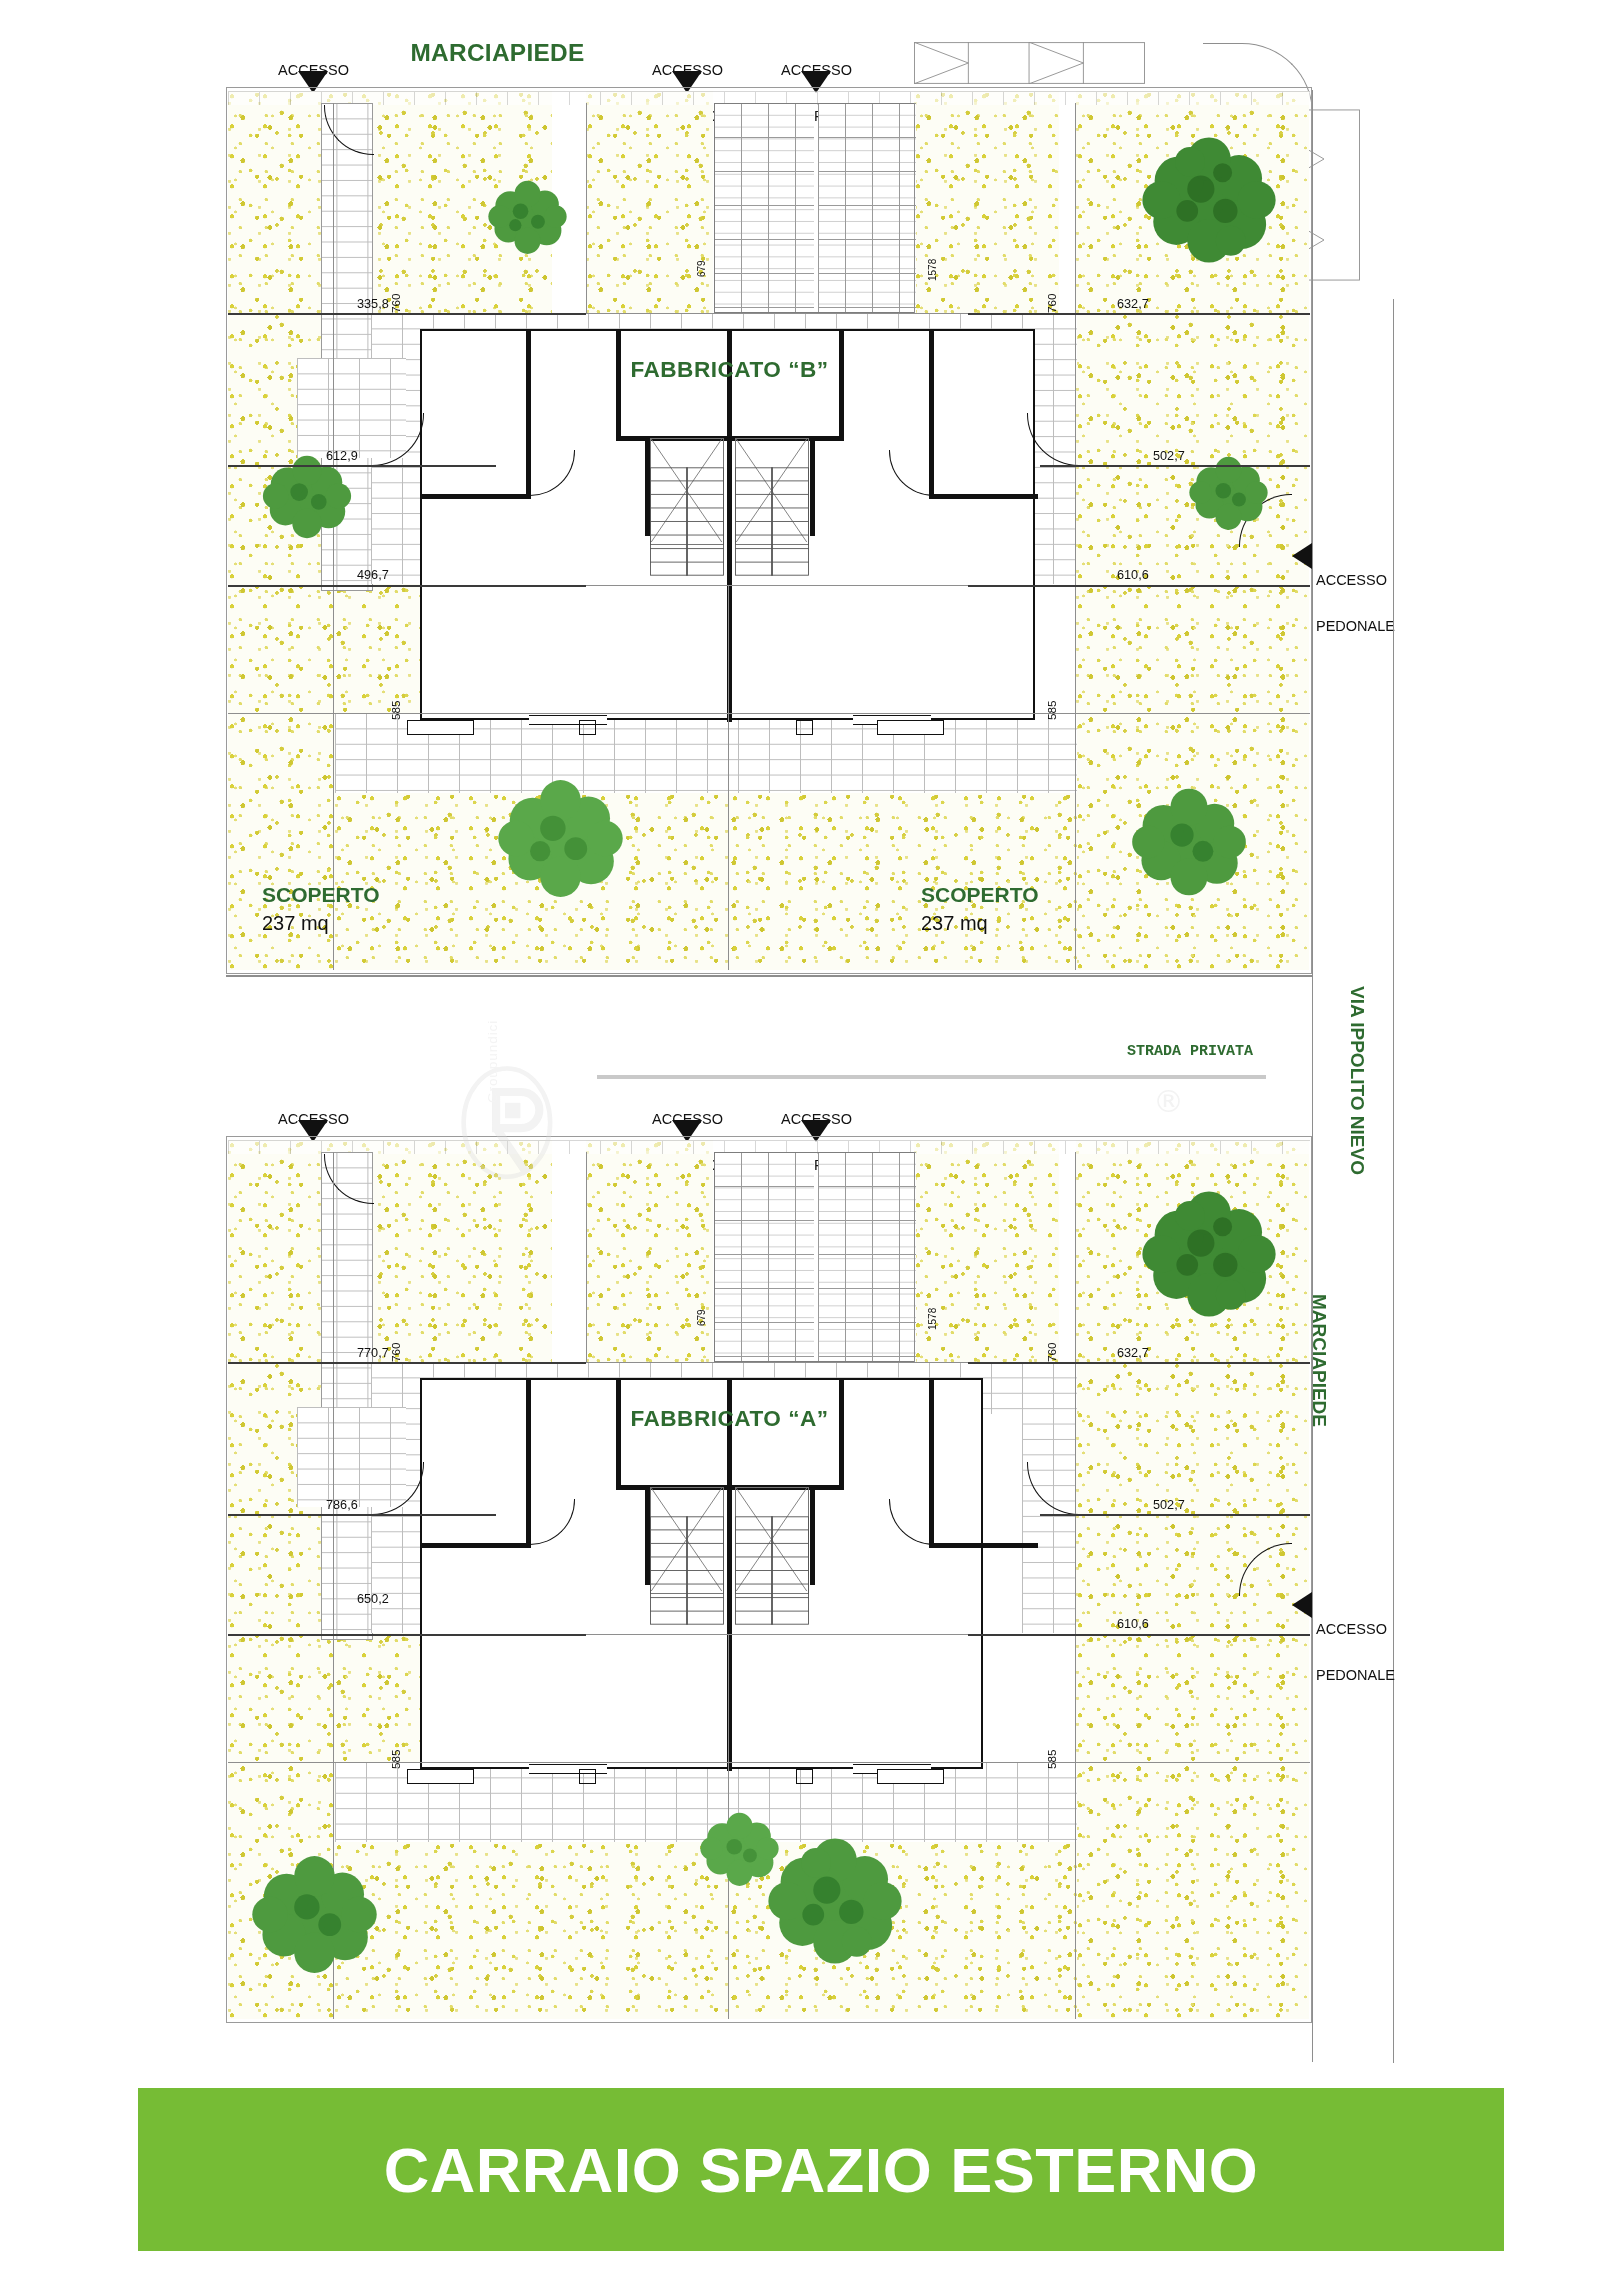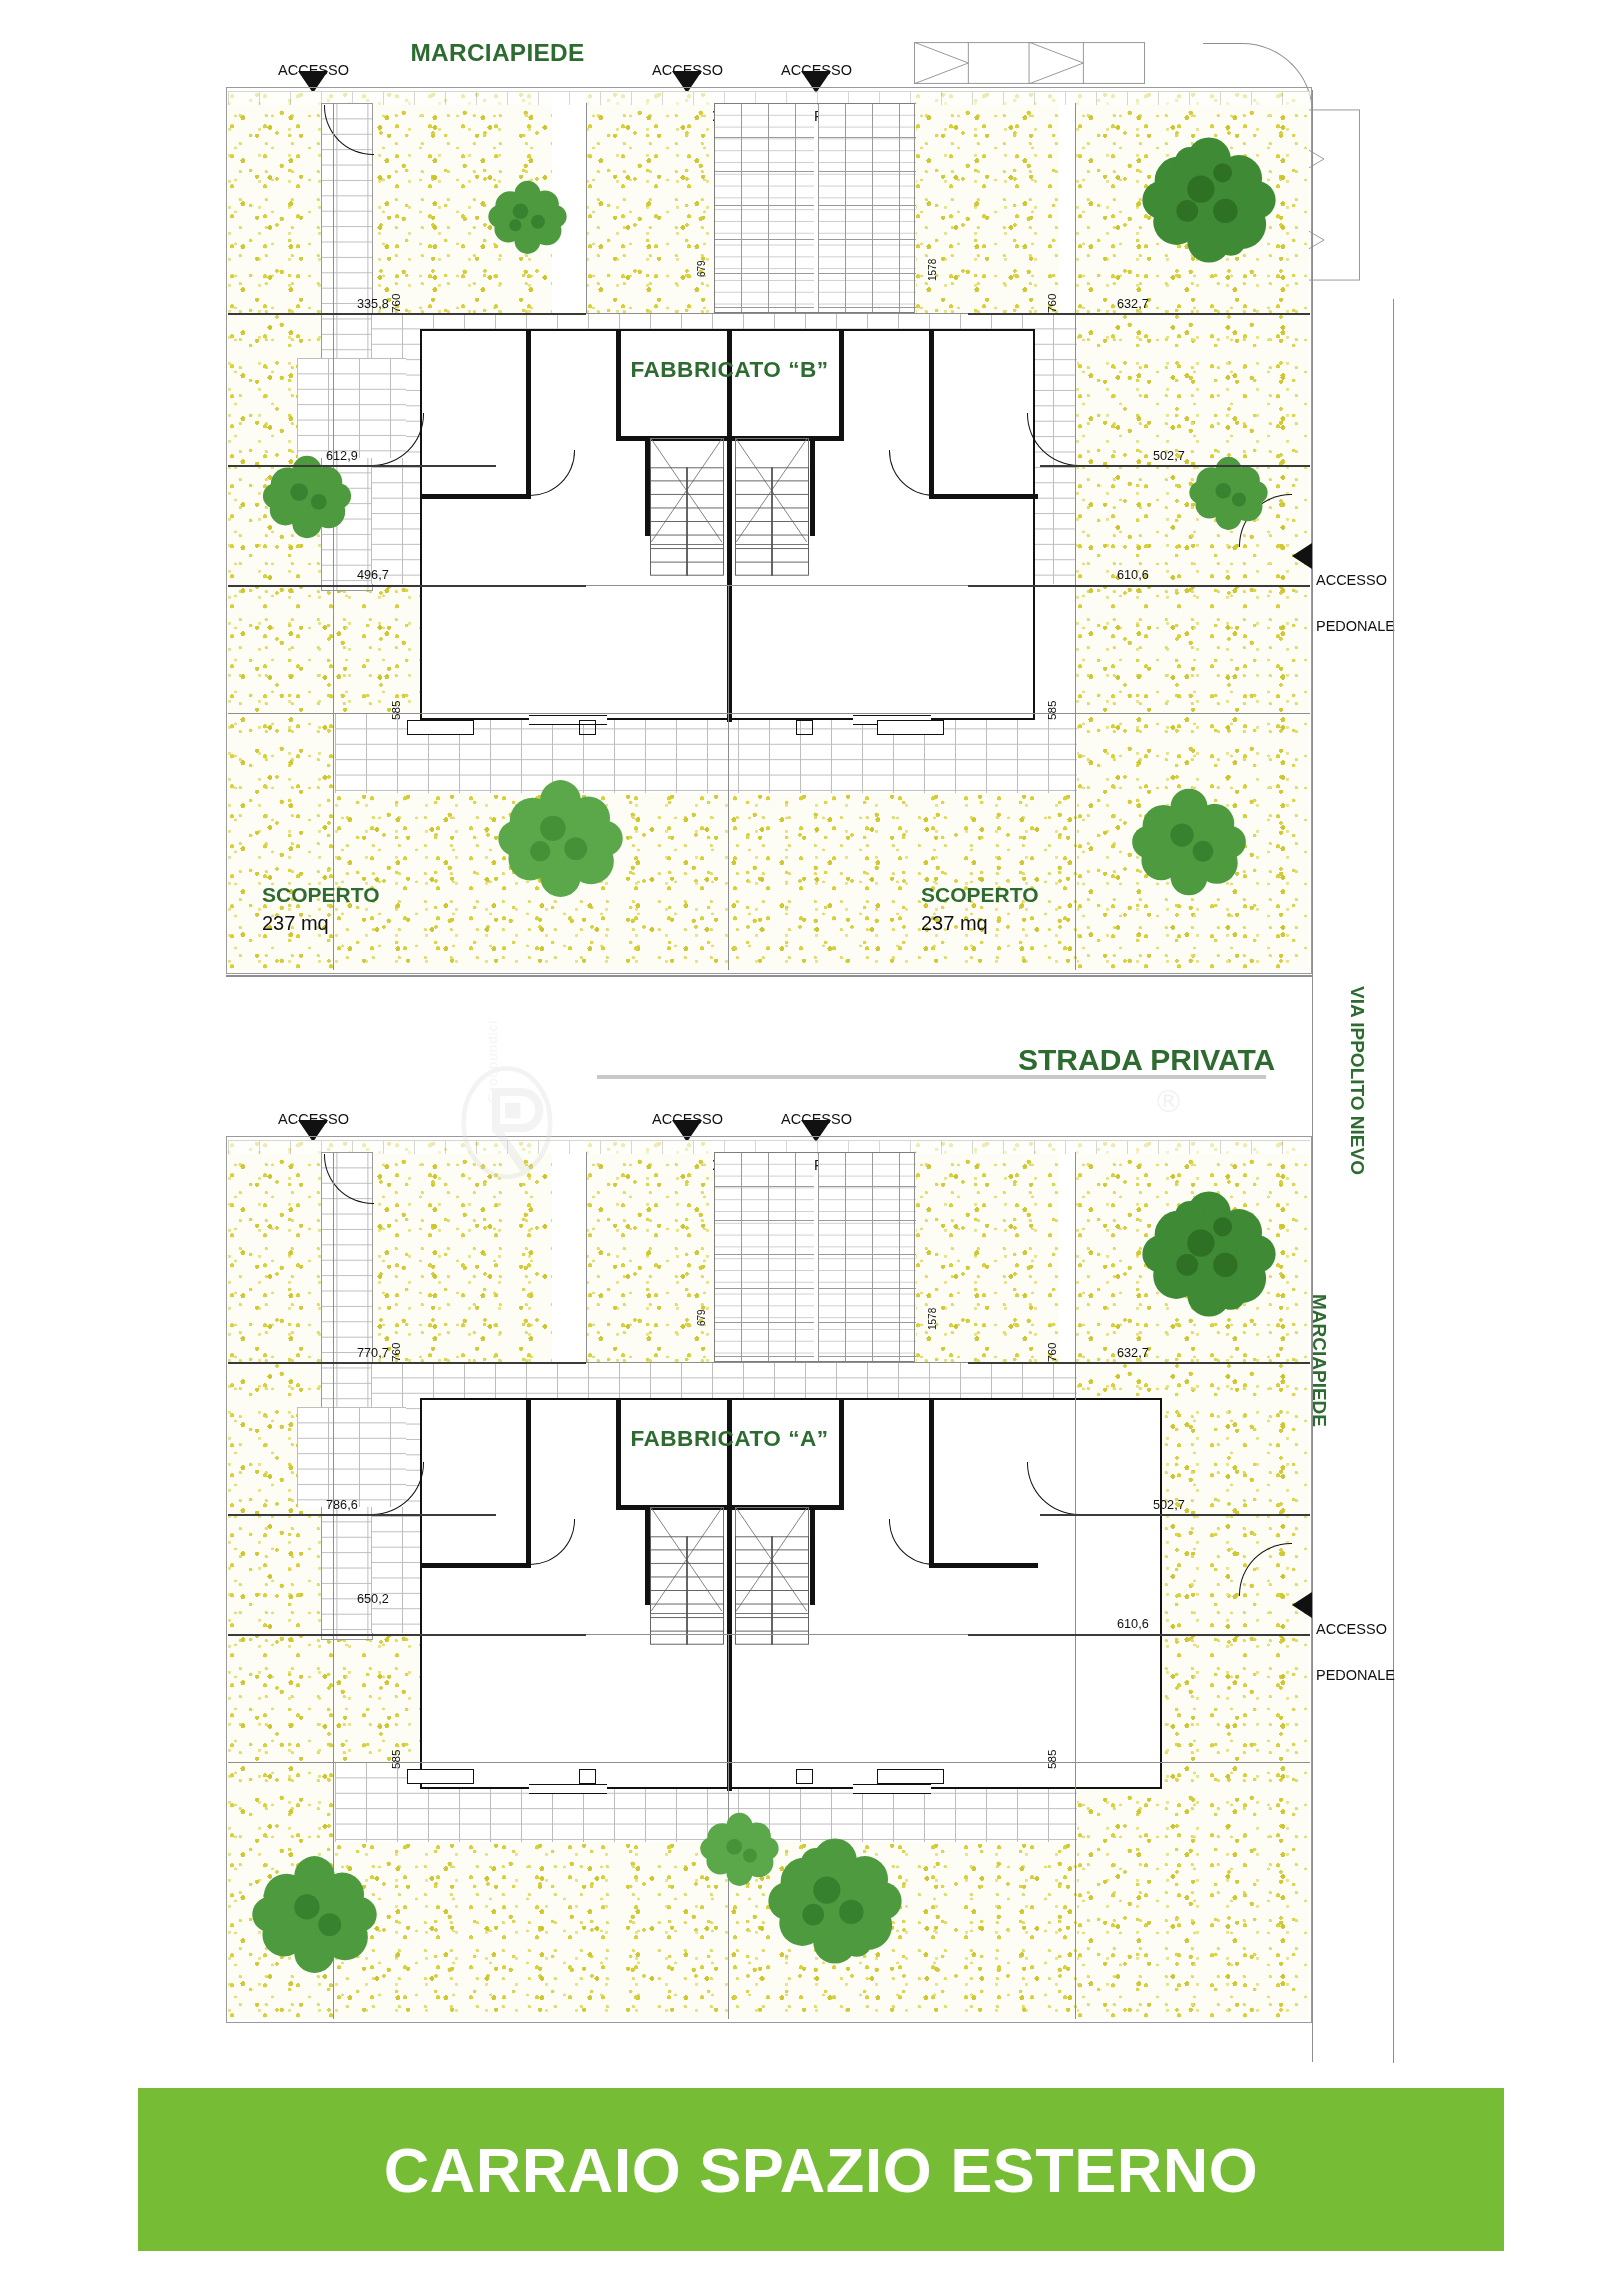--- a/index.html
+++ b/index.html
@@ -415,21 +415,21 @@
     <div>ACCESSO</div>
     <div>PEDONALE</div>
   </div>
   <div class="abs" style="left:1292px;top:543px;">
       <div class="tri-in"></div>
     </div>
 
   <div class="abs" style="left:226px;top:975px;width:1086px;height:156px;background:#fff;"></div>
   <div class="abs lline" style="left:226px;top:975px;width:1086px;height:1.8px;"></div>
   <div class="abs" style="left:597px;top:1075px;width:669px;height:3.6px;background:#c9c9c9;"></div>
-  <div class="lbl grn" style="left:1018px;top:1044px;width:235px;font-size:30px;text-align:right;">STRADA PRIVATA</div>
+  <div class="lbl grn" style="left:1018px;top:1044px;width:235px;font-size:15px;text-align:right;font-family:Liberation Mono, monospace;">STRADA PRIVATA</div>
 
   <div class="vtext grn" style="left:1368px;top:986px;transform:rotate(90deg);">
     <span>VIA IPPOLITO NIEVO</span>
   </div>
   <div class="vtext grn" style="left:1330px;top:1294px;transform:rotate(90deg);">
     <span>MARCIAPIEDE</span>
   </div>
   <div class="abs lline" style="left:1312px;top:90px;width:0.9px;height:1972px;"></div>
   <div class="abs lline" style="left:1393px;top:299px;width:0.9px;height:1764px;"></div>
 
@@ -476,21 +476,21 @@
     <div class="abs drive" style="left:488px;top:16.3px;width:100px;height:210px;"></div>
     <div class="abs drive" style="left:592px;top:16.3px;width:98px;height:210px;"></div>
     <div class="abs" style="left:488px;top:16.3px;width:201px;height:210px;border:0.9px solid #7d7d7d;box-sizing:border-box;"></div>
 
     <div class="abs paving" style="left:145px;top:226px;width:706px;height:52px;"></div>
     <div class="abs paving" style="left:145px;top:226px;width:54px;height:271px;"></div>
     <div class="abs paving" style="left:796px;top:226px;width:54px;height:271px;"></div>
     <div class="abs paving" style="left:109px;top:626px;width:742px;height:80px;"></div>
     <div class="abs paving" style="left:71px;top:271px;width:109px;height:100px;"></div>
 
-    <div class="abs bld" style="left:194px;top:242px;width:742px;height:391px;margin-top:20px;">
+    <div class="abs bld" style="left:194px;top:242px;width:563px;height:391px;">
       <div class="abs" style="left:305px;top:0;width:5.4px;height:391px;background:#111;"></div>
       <div class="abs" style="left:0;top:163px;width:109px;height:4.5px;background:#111;"></div>
       <div class="abs" style="left:104px;top:0;width:4.5px;height:167px;background:#111;"></div>
       <div class="abs" style="left:194px;top:0;width:4.5px;height:109px;background:#111;"></div>
       <div class="abs" style="left:194px;top:105px;width:114px;height:4.5px;background:#111;"></div>
       <div class="abs" style="left:223px;top:105px;width:4.5px;height:100px;background:#111;"></div>
       <div class="abs" style="left:228px;top:107px;width:74px;height:107px;border:1.8px solid #777;box-sizing:border-box;">
         <svg width="71" height="103" viewBox="0 0 78 114">
             <line x1="0" y1="0" x2="78" y2="114" stroke="#777"></line>
             <line x1="78" y1="0" x2="0" y2="114" stroke="#777"></line>

